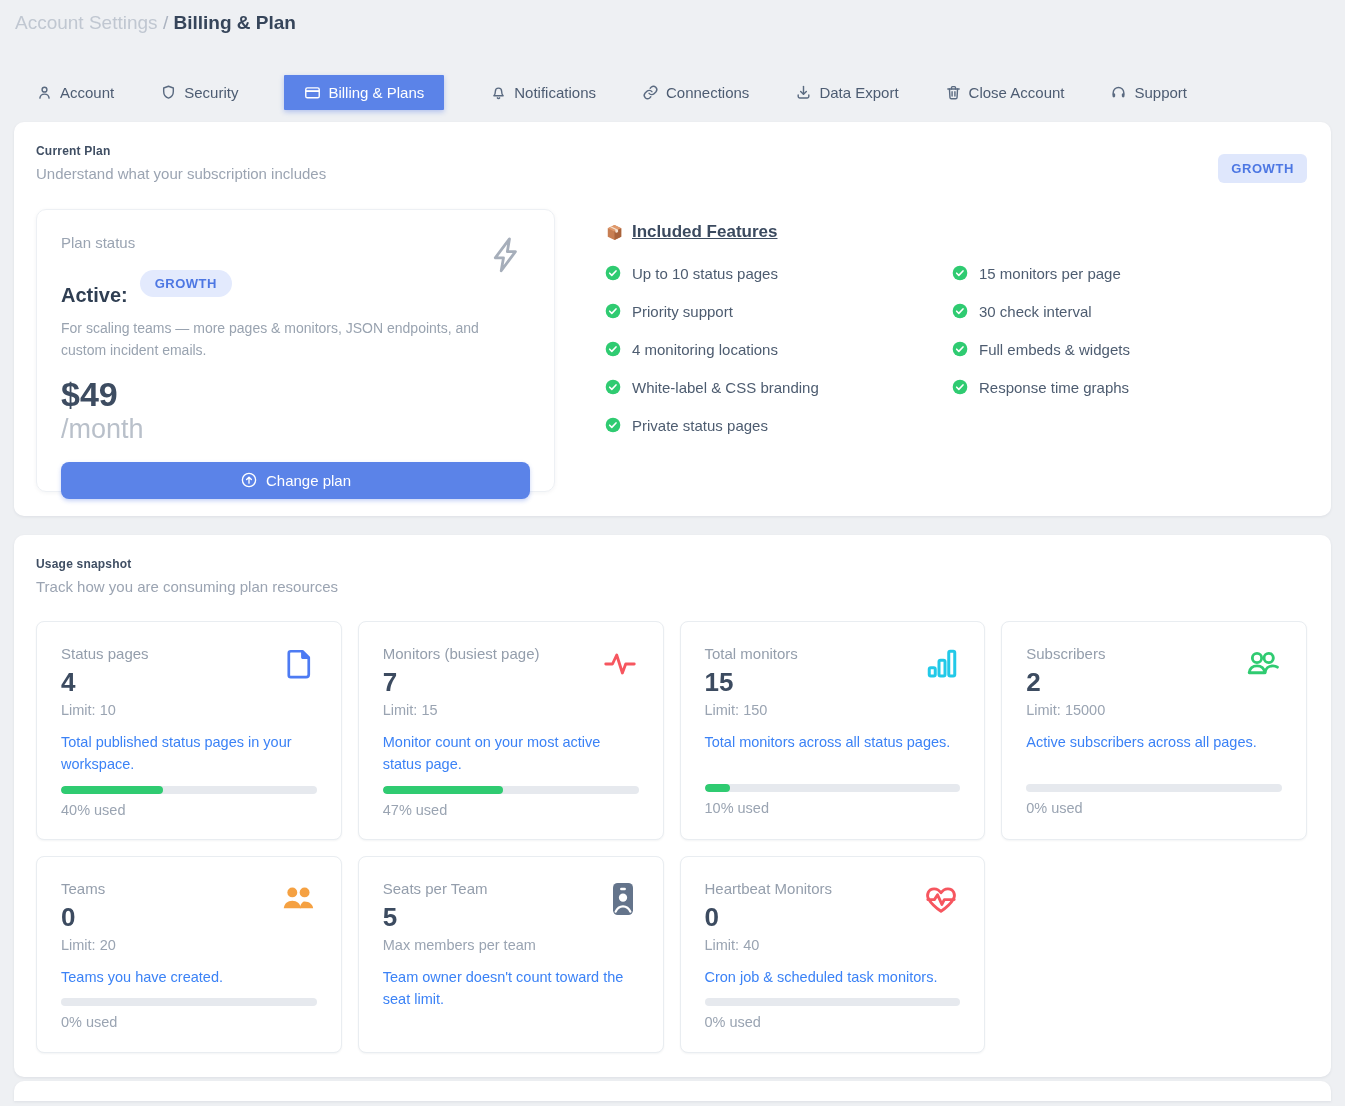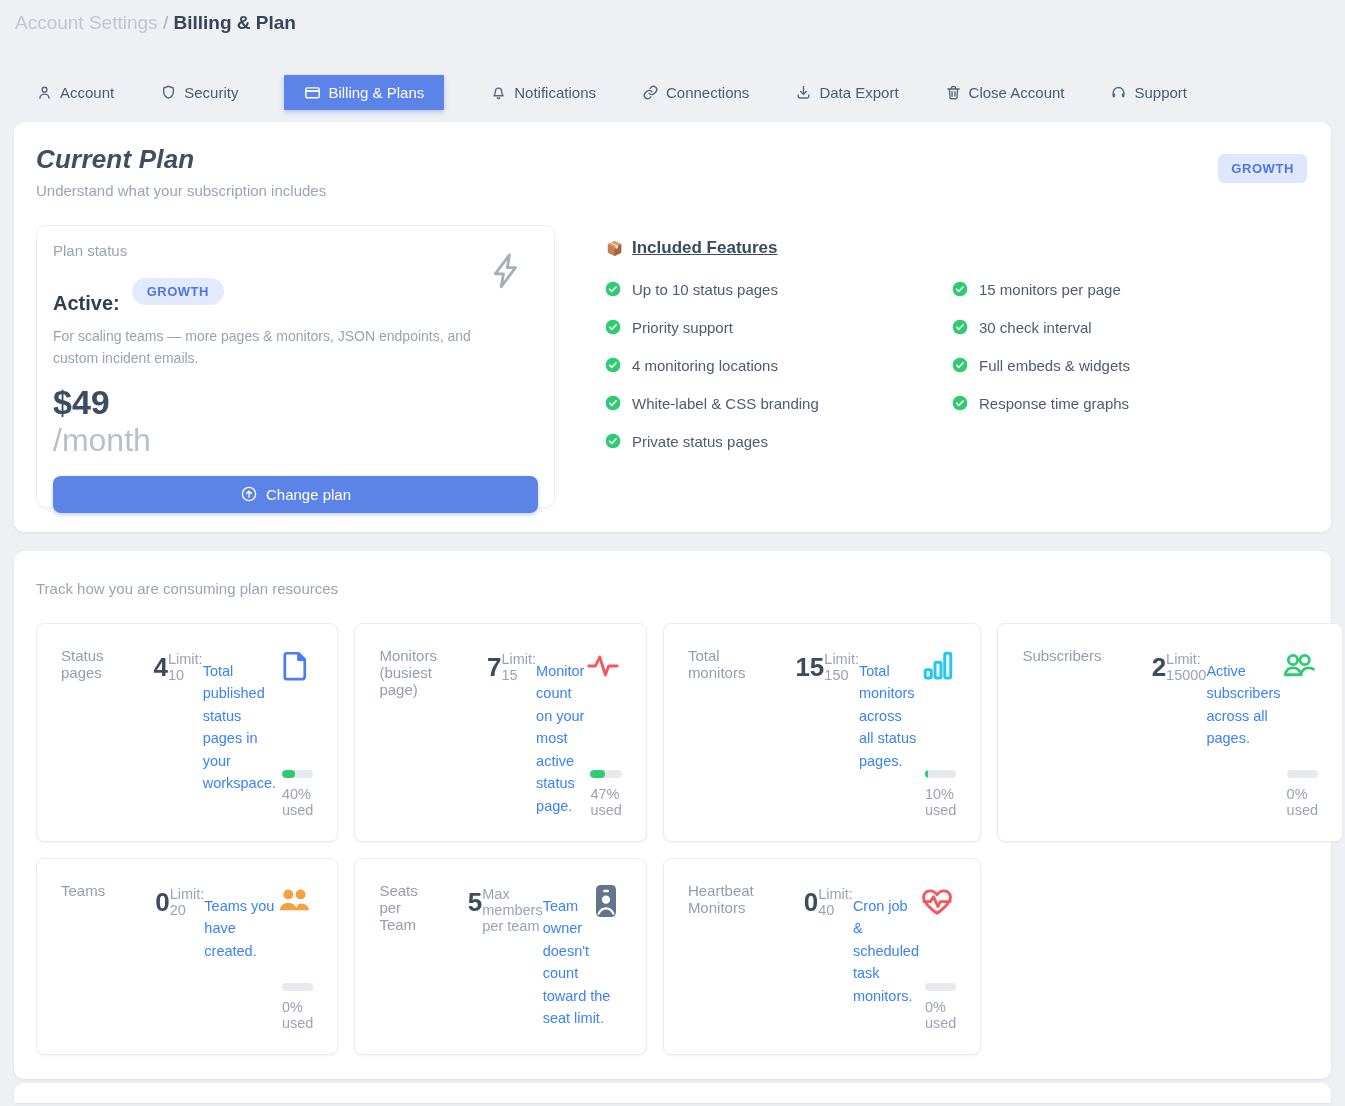--- a/index.html
+++ b/index.html
@@ -29,46 +29,46 @@
   }
   .ticon { display:flex; align-items:center; }
 
   
   .panel {
     background:#fff; border-radius:10px; margin-top:11px;
     box-shadow:0 1px 3px rgba(25,39,62,.08);
     padding:22px 24px 24px 22px;
   }
   .panel-head { display:flex; justify-content:space-between; align-items:flex-start; }
-  .panel-title { font-size:26px; font-weight:700; color:#3f4e63; letter-spacing:.2px;font-style:italic; }
+  .panel-title { font-size:12px; font-weight:700; color:#3f4e63; letter-spacing:.2px; }
   .panel-sub { font-size:15px; color:#9ba4b2; margin-top:7px; }
   .plan-badge {
     background:#dfe7fc; color:#4d77e3; font-size:13px; font-weight:700;
     letter-spacing:.6px; padding:7px 13px; border-radius:6px; margin-top:10px;
   }
 
   
   .plan-content { display:flex; gap:50px; margin-top:26px; }
   .plan-card {
     width:519px; height:283px; flex:none;
     border:1px solid #edf0f4; border-radius:10px;
     box-shadow:0 1px 4px rgba(25,39,62,.05);
-    padding:16px; position:relative;
+    padding:24px; position:relative;
   }
   .plan-status-label { font-size:15px; color:#9aa4b2; }
   .plan-active-row { display:flex; align-items:center; gap:12px; margin-top:9px; }
   .plan-active { font-size:20px; font-weight:700; color:#2f3e52;margin-top:24px; }
   .plan-pill {
     background:#e3eafd; color:#4d77e3; font-size:13px; font-weight:700;
     letter-spacing:.5px; padding:6px 15px; border-radius:15px;
   }
   .plan-desc { font-size:14px; color:#99a3b0; line-height:1.6; margin-top:10px; max-width:420px; }
   .price-row { margin-top:13px; display:flex; align-items:baseline;flex-direction:column; }
   .price { font-size:34px; font-weight:700; color:#3d4c61; }
-  .price-period { font-size:32px; color:#b9c0ca; font-weight:400; }
+  .price-period { font-size:27px; color:#b9c0ca; font-weight:400; }
   .change-btn {
     margin-top:17px; width:100%; height:37px; border:none; cursor:pointer;
     background:#5b83e8; color:#fff; font-size:15px; font-weight:500;
     font-family:"Liberation Sans", sans-serif;
     border-radius:8px; display:flex; align-items:center; justify-content:center; gap:8px;
     box-shadow:0 2px 4px rgba(70,110,230,.3);
   }
   .bolt { position:absolute; top:24px; right:26px; }
 
   
@@ -86,21 +86,21 @@
 
   
   .usage-grid {
     margin-top:26px;
     display:grid; grid-template-columns:repeat(4,1fr);
     grid-template-rows:219px 197px; gap:16px;
   }
   .ucard {
     border:1px solid #e9edf1; border-radius:8px; background:#fff;
     box-shadow:0 1px 2px rgba(25,39,62,.05);
-    padding:23px 24px; display:flex; flex-direction:row; position:relative;
+    padding:23px 24px; display:flex; flex-direction:column; position:relative;
   }
   .ucard-label { font-size:15px; color:#949eac; padding-right:50px; }
   .ucard-value { font-size:26px; font-weight:700; color:#3c4b60; margin-top:5px; }
   .ucard-limit { font-size:14.5px; color:#9aa4b2; margin-top:4px; }
   .ucard-desc { font-size:14.5px; color:#3b82f6; line-height:1.55; margin-top:13px; padding-right:6px; }
   .ucard-icon { position:absolute; top:24px; right:24px; }
   .progress-group { margin-top:auto; padding-top:10px; }
   .track { height:8px; background:#e6e9ee; border-radius:4px; overflow:hidden; }
   .fill { height:100%; background:#2fcb71; border-radius:4px; width:0; }
   .pct { font-size:14.5px; color:#9aa4b2; margin-top:8px; }
@@ -333,20 +333,21 @@
                 </svg>
               </span>
             <span class="ftext">Response time graphs</span>
           </div>
         </div>
       </div>
     </div>
   </div>
 
   <div class="panel" style="margin-top:19px">
+    <div class="panel-title">Usage snapshot</div>
     <div class="panel-sub">Track how you are consuming plan resources</div>
 
     <div class="usage-grid">
 
       <div class="ucard">
         <span class="ucard-icon">
           <svg width="36" height="36" viewBox="0 0 24 24" fill="none" stroke="#4d7bf3" stroke-width="1.8" stroke-linejoin="round">
               <path d="M6.5 3.5h7.8l4.2 4.2V19a1.8 1.8 0 0 1-1.8 1.8H6.5A1.3 1.3 0 0 1 5.2 19.5v-14.7A1.3 1.3 0 0 1 6.5 3.5z"></path>
               <path d="M14.3 3.5v4.2h4.2" fill="#4d7bf3"></path>
             </svg>

